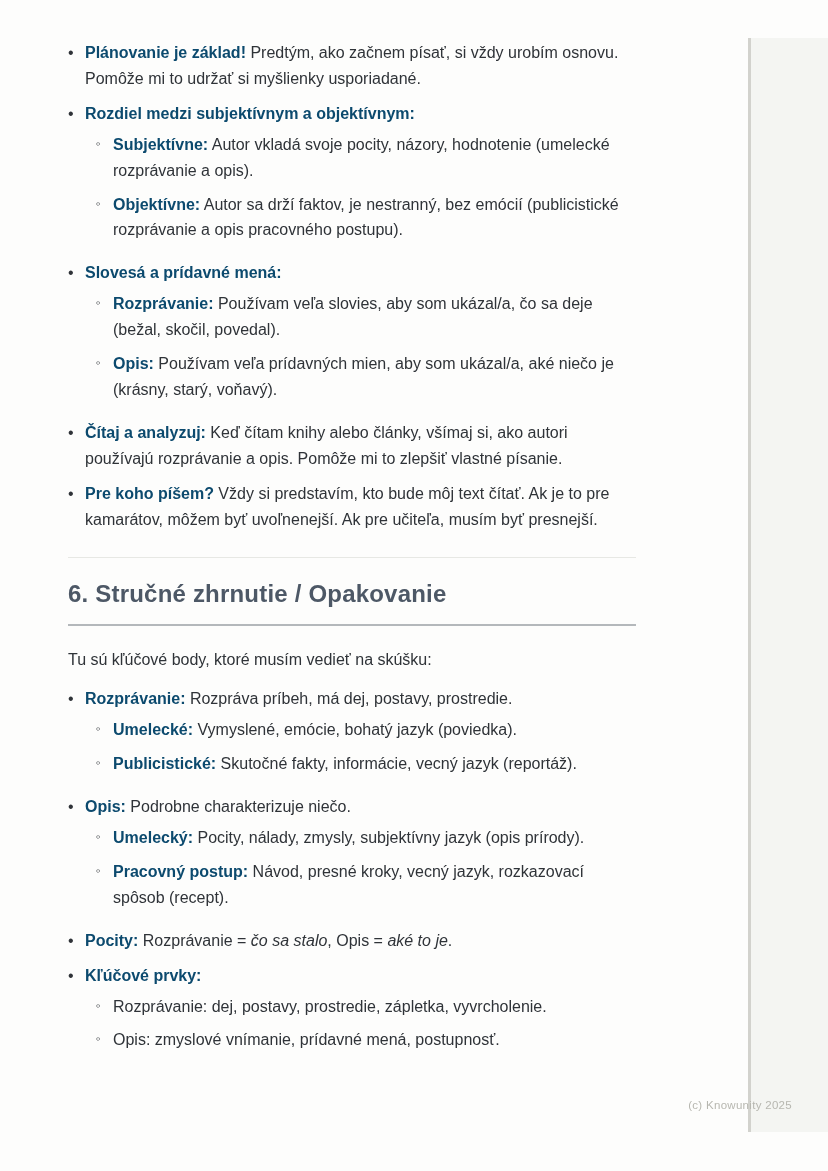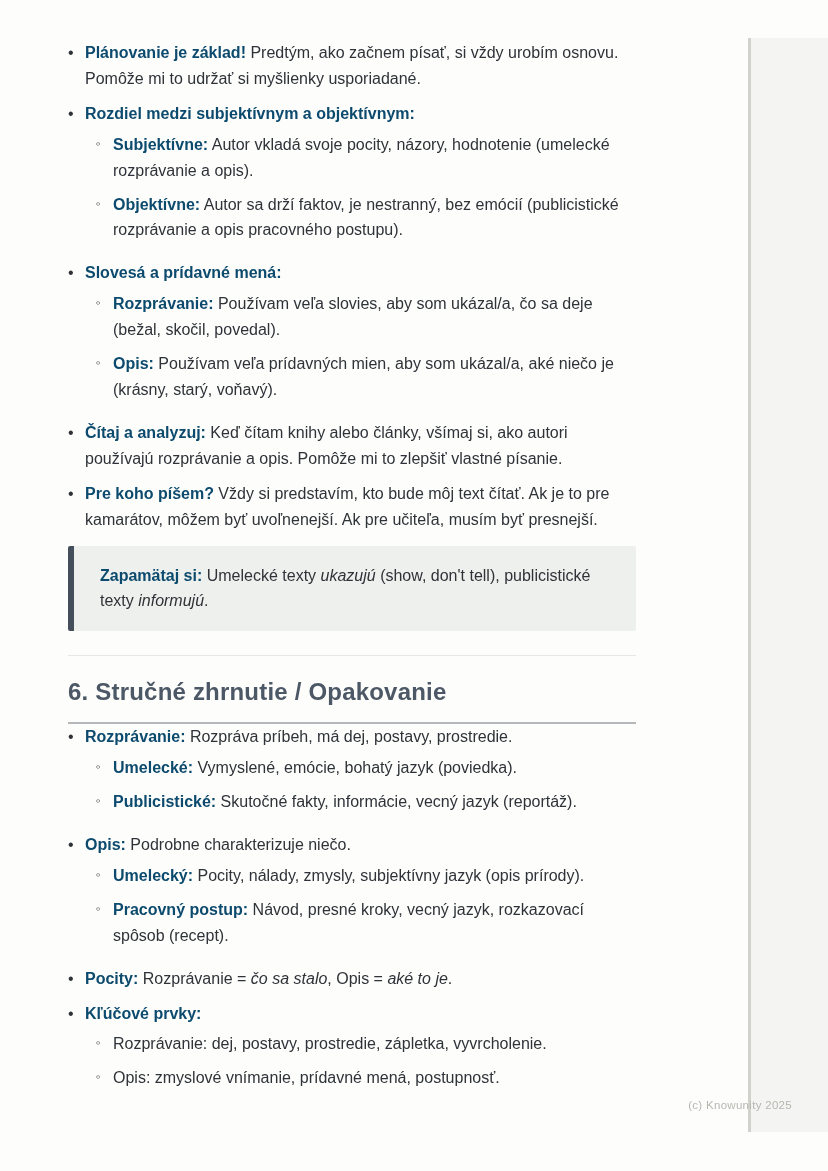--- a/index.html
+++ b/index.html
@@ -118,29 +118,27 @@
       <span class="marker">•</span>
       <span class="li-body"><b>Čítaj a analyzuj:</b><span> Keď čítam knihy alebo články, všímaj si, ako autori používajú rozprávanie a opis. Pomôže mi to zlepšiť vlastné písanie.</span></span>
     </li>
 
     <li class="doc-li">
       <span class="marker">•</span>
       <span class="li-body"><b>Pre koho píšem?</b><span> Vždy si predstavím, kto bude môj text čítať. Ak je to pre kamarátov, môžem byť uvoľnenejší. Ak pre učiteľa, musím byť presnejší.</span></span>
     </li>
   </ul>
 
-  <div class="callout">
-    <b>Zapamätaj si:</b><span> Umelecké texty </span><span class="it">ukazujú</span><span> (show, don't tell), publicistické </span><span>texty </span><span class="it">informujú</span><span>.</span>
-  </div>
 
   <hr class="section-divider">
 
   <h2 class="section-heading">6. Stručné zhrnutie / Opakovanie</h2>
   <hr class="heading-rule">
 
+  <p class="intro">Tu sú kľúčové body, ktoré musím vedieť na skúšku:</p>
 
   <ul class="doc-list">
 
     <li class="doc-li">
       <span class="marker">•</span>
       <span class="li-body"><b>Rozprávanie:</b><span> Rozpráva príbeh, má dej, postavy, prostredie.</span>
         <ul class="sub-list">
           <li class="doc-li">
             <span class="marker circle">◦</span>
             <span class="li-body"><b>Umelecké:</b><span> Vymyslené, emócie, bohatý jazyk (poviedka).</span></span>

